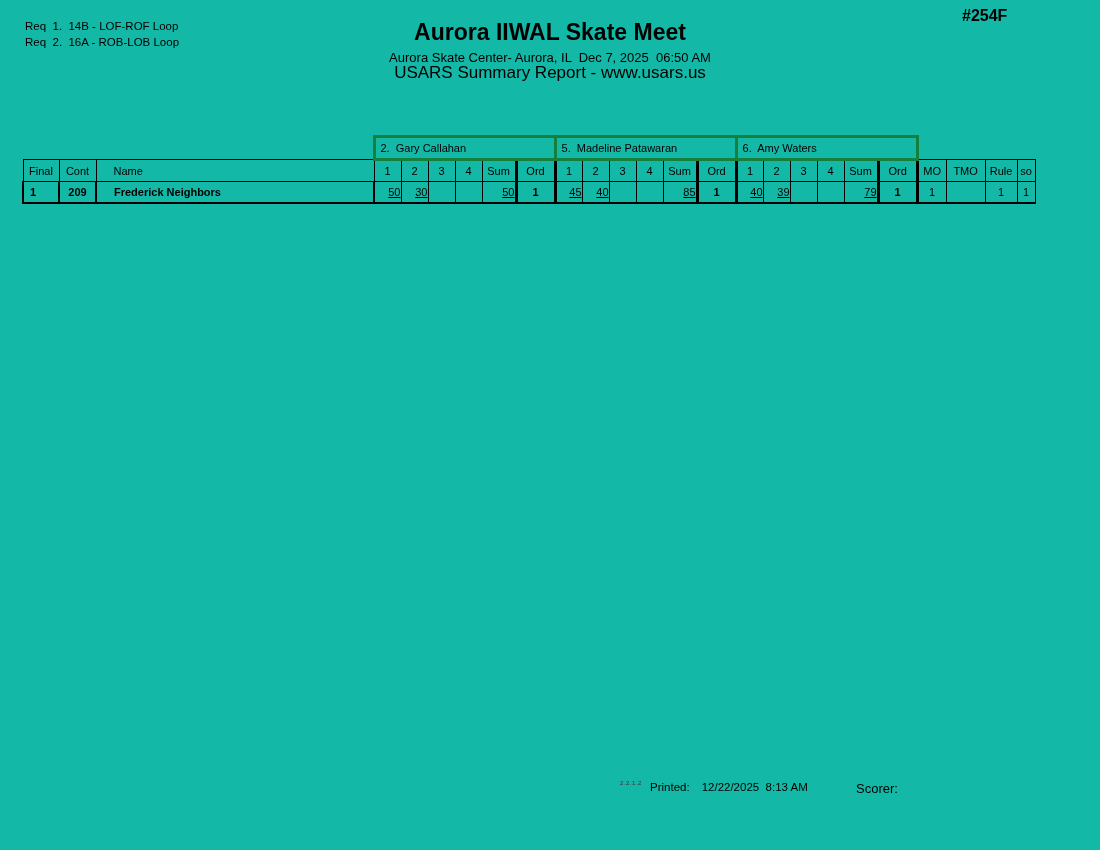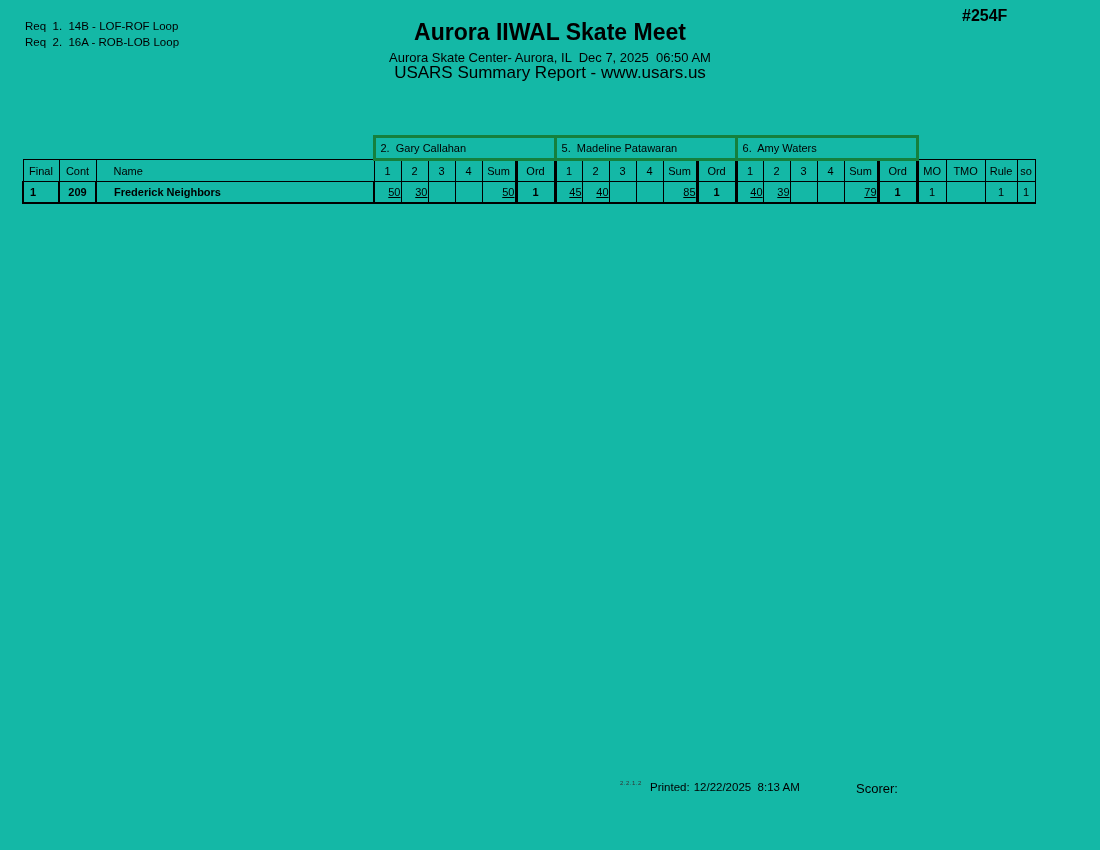--- a/index.html
+++ b/index.html
@@ -56,21 +56,21 @@
   .bold { font-weight: bold; }
 
   
   .footer-version {
     position: absolute; left: 620px; top: 780px;
     font-size: 6px; letter-spacing: 0.5px; color: #333;
   }
   .footer-printed {
     position: absolute; left: 650px; top: 781px; font-size: 11.5px;
   }
-  .footer-printed .lbl { margin-right: 4px; }
+  .footer-printed .lbl { margin-right: 12px; }
   .footer-scorer {
     position: absolute; left: 856px; top: 781px; font-size: 13px;
   }
 </style>
 </head>
 <body>
 
 <div class="page">
 
   <div class="reqs">

